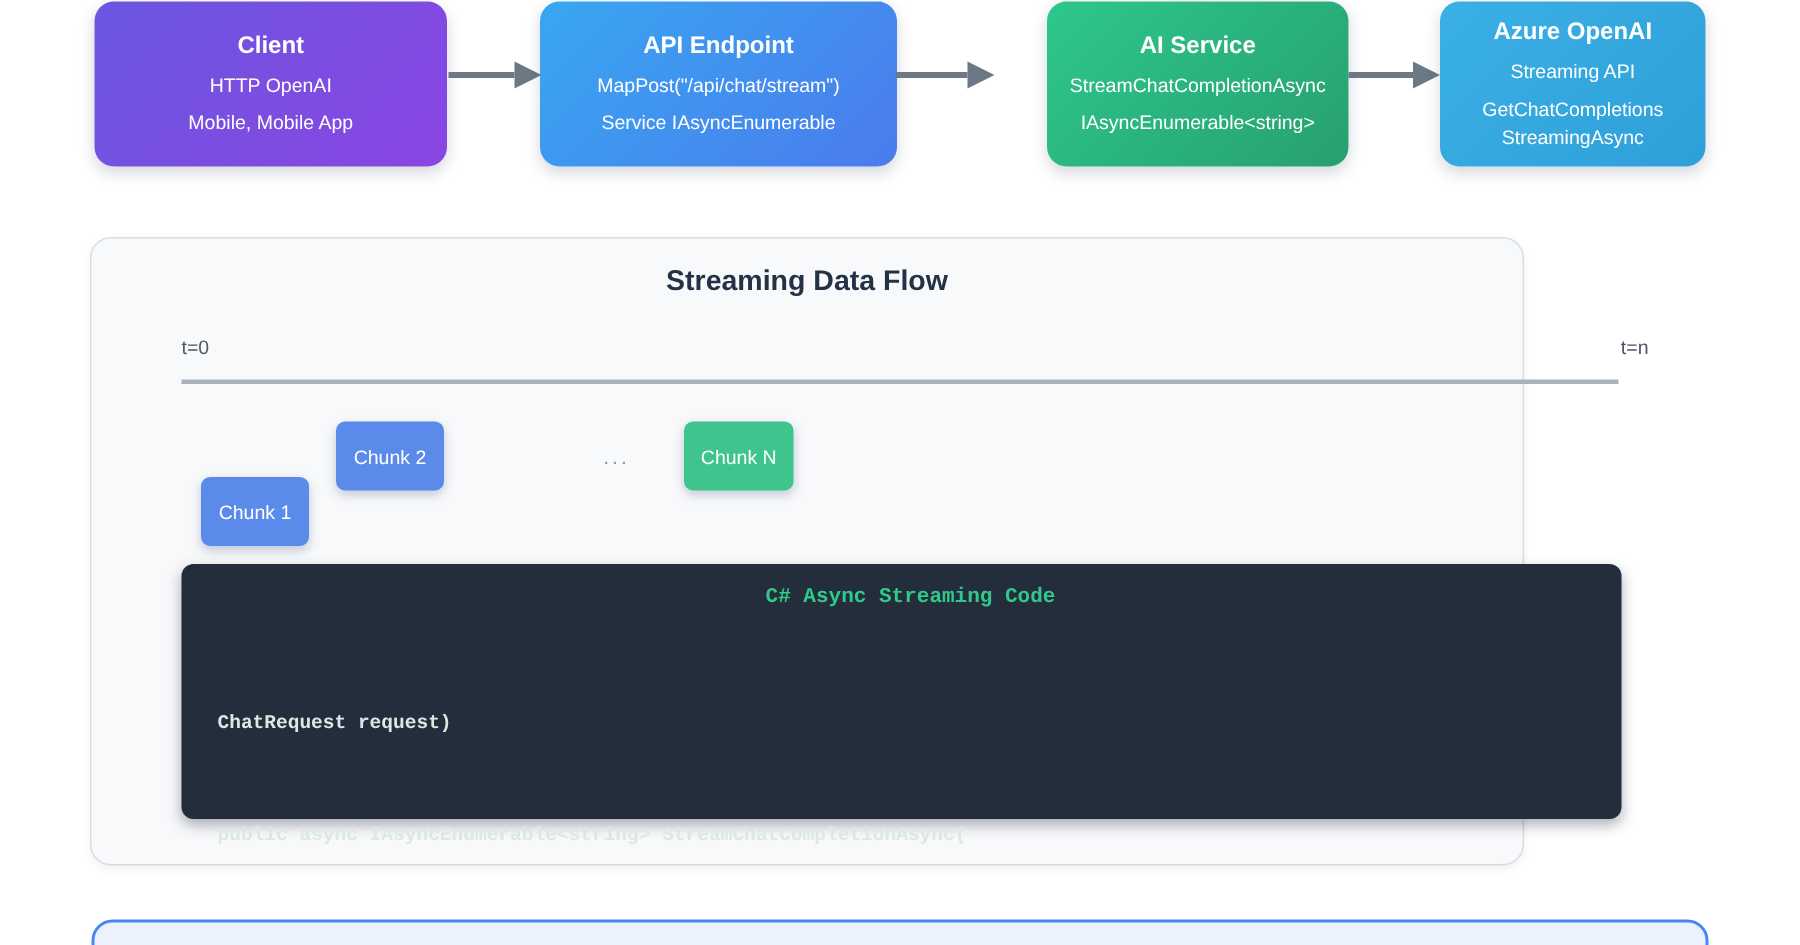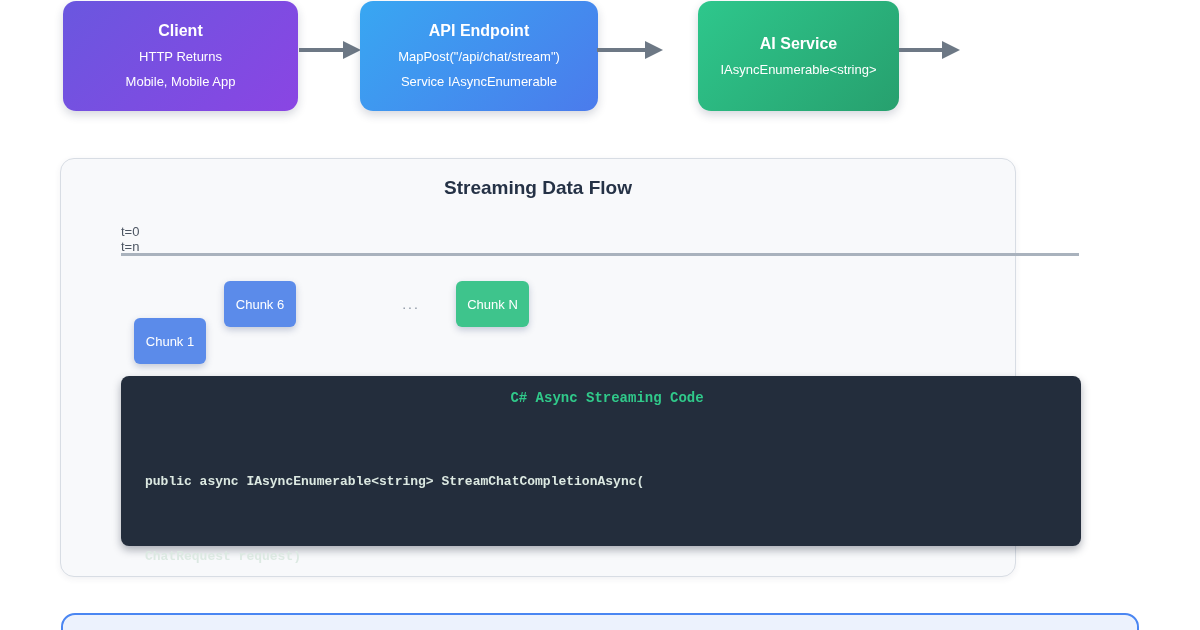--- a/index.html
+++ b/index.html
@@ -28,21 +28,21 @@
   .arrow-3 { left:899px; width:61px; }
 
   
   .sdf-panel { position:absolute; left:60px; top:158px; width:956px; height:419px;
                background:#f8f9fb; border:1px solid #d8dde4; border-radius:14px;
                box-shadow:0 2px 6px rgba(50,60,80,.07); }
   .sdf-title { position:absolute; left:0; right:0; top:18px; text-align:center;
                font-size:19px; font-weight:bold; color:#253246; }
   .tl-labels { position:absolute; left:60px; width:978px; top:65px;
                display:flex; justify-content:space-between;
-               font-size:13px; color:#4d5663;flex-direction:column; }
+               font-size:13px; color:#4d5663; }
   .tl-line   { position:absolute; left:60px; top:94px; width:958px; height:3px;
                background:#a9b2bd; }
 
   .chunk { position:absolute; top:122px; width:72px; height:46px; border-radius:6px;
            color:#fff; font-size:13px; display:flex; align-items:center;
            justify-content:center; box-shadow:0 3px 7px rgba(40,60,110,.25); }
   .chunk-blue  { background:#5b8bea; }
   .chunk-green { background:#3ec48c; width:73px; }
   .chunk-1 { left:73px;margin-top:37px; }  .chunk-2 { left:163px; }  .chunk-3 { left:253px; }
   .chunk-n { left:395px; }
@@ -64,21 +64,21 @@
   .bottom-panel { position:absolute; left:61px; top:613px; width:1078px; height:60px;
                   background:#ecf2fd; border:2px solid #4a86f2; border-radius:14px; }
 </style>
 </head>
 <body>
 
 <div class="stage">
 
   <div class="flow-box box-client">
     <div class="bx-title">Client</div>
-    <div class="bx-line">HTTP Returns</div>
+    <div class="bx-line">HTTP OpenAI</div>
     <div class="bx-line">Mobile, Mobile App</div>
   </div>
 
   <div class="arrow arrow-1">
     <div class="arrow-bar"></div>
     <div class="arrow-head"></div>
   </div>
 
   <div class="flow-box box-api">
     <div class="bx-title">API Endpoint</div>
@@ -86,48 +86,54 @@
     <div class="bx-line">Service IAsyncEnumerable</div>
   </div>
 
   <div class="arrow arrow-2">
     <div class="arrow-bar"></div>
     <div class="arrow-head"></div>
   </div>
 
   <div class="flow-box box-ai">
     <div class="bx-title">AI Service</div>
+    <div class="bx-line">StreamChatCompletionAsync</div>
     <div class="bx-line">IAsyncEnumerable&lt;string&gt;</div>
   </div>
 
   <div class="arrow arrow-3">
     <div class="arrow-bar"></div>
     <div class="arrow-head"></div>
   </div>
 
+  <div class="flow-box box-azure">
+    <div class="bx-title">Azure OpenAI</div>
+    <div class="bx-line">Streaming API</div>
+    <div class="bx-line">GetChatCompletions StreamingAsync</div>
+  </div>
 
   <div class="sdf-panel">
     <div class="sdf-title">Streaming Data Flow</div>
 
     <div class="tl-labels">
       <span>t=0</span>
       <span>t=n</span>
     </div>
     <div class="tl-line"></div>
 
     <div class="chunk chunk-blue chunk-1">Chunk 1</div>
-    <div class="chunk chunk-blue chunk-2">Chunk 6</div>
+    <div class="chunk chunk-blue chunk-2">Chunk 2</div>
     <div class="chunk-dots">...</div>
     <div class="chunk chunk-green chunk-n">Chunk N</div>
 
     <div class="code-block">
       <div class="code-title">C# Async Streaming Code</div>
       <div class="code-lines">
+        <div>ChatRequest request)</div>
         <div>public async IAsyncEnumerable&lt;string&gt; StreamChatCompletionAsync(</div>
-        <div>ChatRequest request)</div>
         <div>{</div>
         
         
         
       </div>
     </div>
   </div>
 
   <div class="bottom-panel"></div>
 

